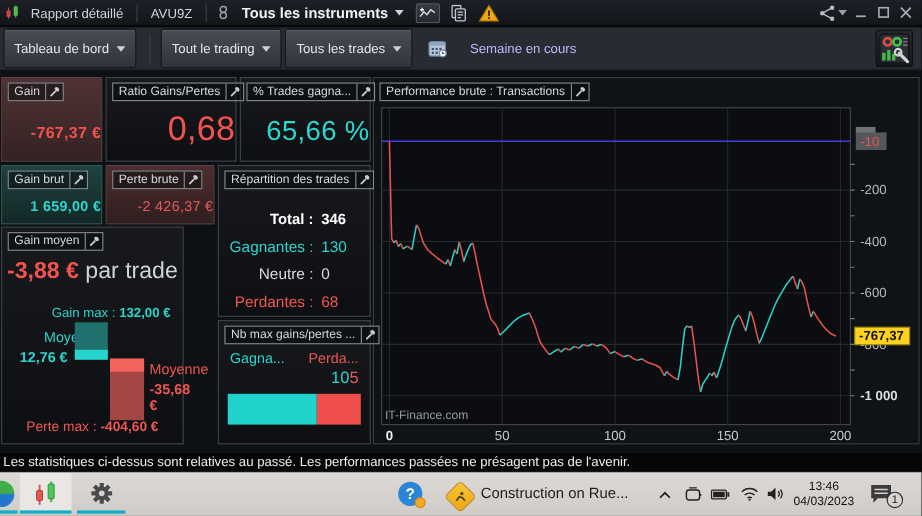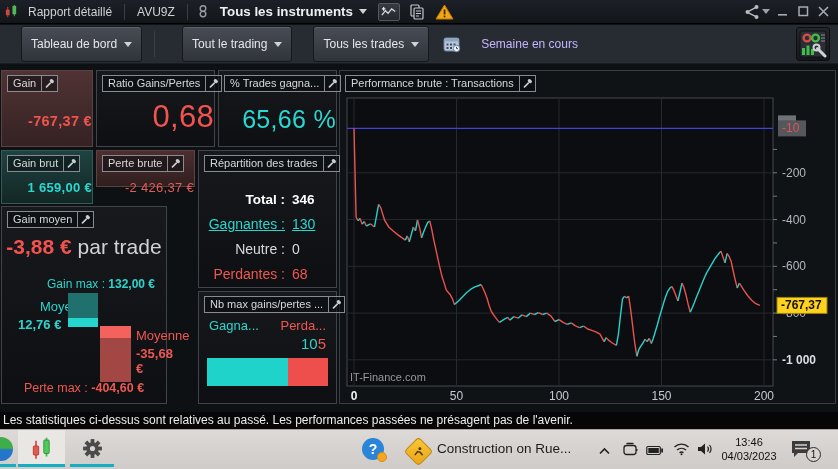--- a/index.html
+++ b/index.html
@@ -16,21 +16,21 @@
   .caret{width:0;height:0;border-left:4px solid transparent;border-right:4px solid transparent;border-top:5px solid #cfd2d6;}
   .tb-iconbtn{width:22px;height:18px;margin:0 3px;background:linear-gradient(#363b42,#24282e);
     border:1px solid #53575e;border-radius:2px;display:flex;align-items:center;justify-content:center;}
   .tb-right{margin-left:auto;display:flex;align-items:center;gap:6px;padding-right:8px;}
   .winbtn{width:14px;height:14px;display:flex;align-items:center;justify-content:center;}
 
   
   .toolbar{position:absolute;left:0;top:25px;width:838px;height:39px;background:#272b32;
     border-bottom:1px solid #191c21;display:flex;align-items:center;color:#d8dade;font-size:12px;}
   .tbtn{background:linear-gradient(#484d55,#2f333a);border:1px solid #15181c;border-radius:3px;
-    color:#e5e7ea;font-size:12px;height:26px;padding:17px 9px;display:inline-flex;align-items:center;gap:7px;margin-left:21px;box-shadow:inset 0 1px 0 #5d626a;}
+    color:#e5e7ea;font-size:12px;height:26px;padding:17px 9px;display:inline-flex;align-items:center;gap:7px;margin-left:3px;box-shadow:inset 0 1px 0 #5d626a;}
   .toolbar .vsep{width:1px;height:26px;background:#3c4047;margin:0 6px 0 12px;}
   .period{margin-left:20px;color:#c4b5fd;}
   .dash-settings{margin-left:auto;margin-right:8px;width:34px;height:34px;border-radius:3px;
     background:linear-gradient(#24272d,#15171b);border:1px solid #0c0e11;display:flex;align-items:center;justify-content:center;}
 
   
   .dashboard{position:absolute;left:0;top:64px;width:838px;height:348px;background:#0e1114;}
   .panel{position:absolute;border:1px solid #41454b;background:linear-gradient(#17191d,#0d0f12);}
   .panel.redbg{background:linear-gradient(#503334,#352223);border-color:#5d4243;}
   .panel.tealbg{background:linear-gradient(#1f4240,#122ations725);}
@@ -42,21 +42,21 @@
   .chip .wr{border-left:1px solid #888b91;width:16px;display:flex;align-items:center;justify-content:center;}
   .bigval{position:absolute;width:100%;text-align:right;letter-spacing:.3px;}
   .red{color:#f2534e;} .cyan{color:#2bd8d0;} .softred{color:#e25b56;}
 
   
   .dist-rows{position:absolute;top:36px;left:0;right:10px;}
   .dist-row{display:flex;justify-content:flex-end;align-items:baseline;line-height:25px;font-size:14px;}
   .dist-row .nm{text-align:right;}
   .dist-row .vl{width:34px;text-align:left;margin-left:7px;}
   .row-total{font-size:13.5px;font-weight:bold;color:#fff;}
-  .row-win{color:#2bd5cd;text-decoration:underline;} .row-neutral{color:#d9dadc;} .row-loss{color:#ef5752;}
+  .row-win{color:#2bd5cd;} .row-neutral{color:#d9dadc;} .row-loss{color:#ef5752;}
 
   
   .streak-labels{position:absolute;top:26px;left:10px;right:10px;display:flex;justify-content:space-between;font-size:13px;}
   .streak-values{position:absolute;top:43px;left:10px;right:10px;display:flex;justify-content:flex-end;font-size:15px;}
   .streak-bar{position:absolute;left:8px;right:8px;top:66px;height:28px;display:flex;}
   .streak-bar .win{background:#1fd3ca;}
   .streak-bar .loss{background:#ef4f4c;flex:1;}
 
   
   .avg-main{position:absolute;top:28px;width:100%;text-align:center;font-size:21px;white-space:nowrap;}
@@ -267,21 +267,21 @@
         <span class="wr">
             <svg viewBox="0 0 12 12" width="9" height="9">
               <path d="M2 10.5 L7 5.5" stroke="#c9ccd1" stroke-width="2.2" stroke-linecap="round"></path>
               <path d="M6.2 1.6 A3 3 0 1 1 10.4 5.8 L8.2 5.2 6.8 3.8 Z" fill="#c9ccd1"></path>
             </svg>
           </span>
       </div>
       <div class="bigval cyan" style="top:29px;font-size:13px;font-weight:bold;">1 659,00 €</div>
     </div>
 
-    <div class="panel lossbg" style="left:96px;top:86px;width:99px;height:37px;">
+    <div class="panel lossbg" style="left:96px;top:86px;width:99px;height:54px;">
       <div class="chip">
         <span class="lbl">Perte brute</span>
         <span class="wr">
             <svg viewBox="0 0 12 12" width="9" height="9">
               <path d="M2 10.5 L7 5.5" stroke="#c9ccd1" stroke-width="2.2" stroke-linecap="round"></path>
               <path d="M6.2 1.6 A3 3 0 1 1 10.4 5.8 L8.2 5.2 6.8 3.8 Z" fill="#c9ccd1"></path>
             </svg>
           </span>
       </div>
       <div class="bigval softred" style="top:29px;font-size:13px;">-2 426,37 €</div>

